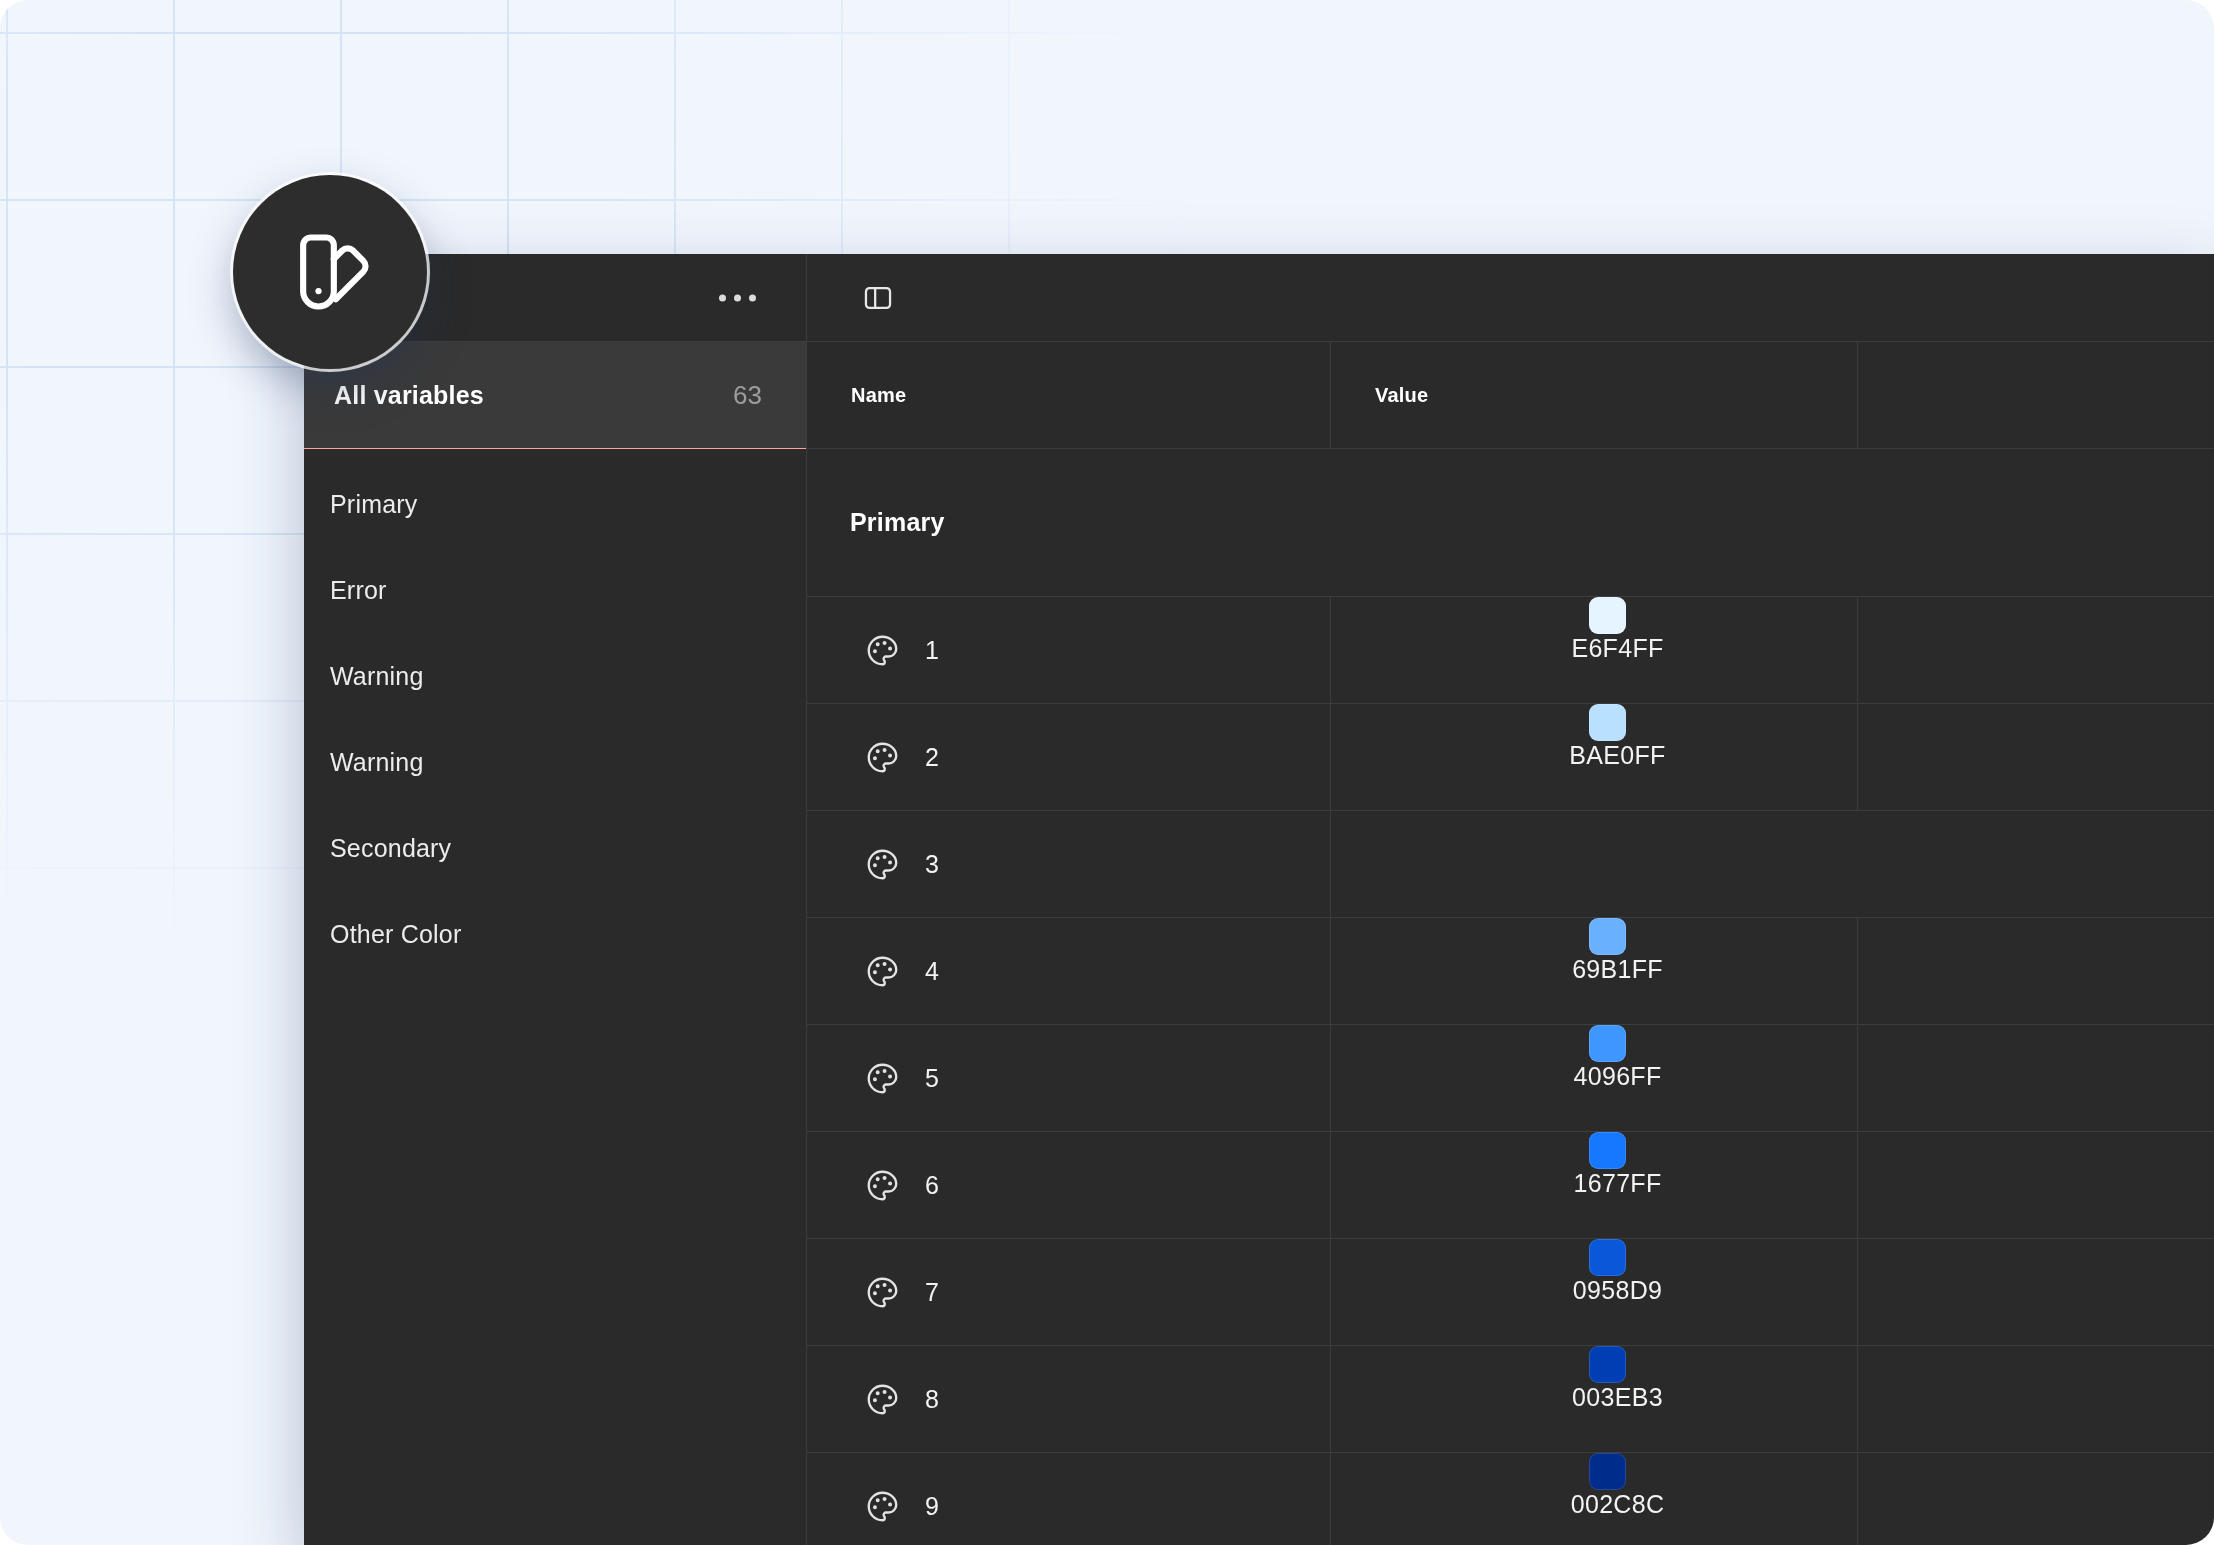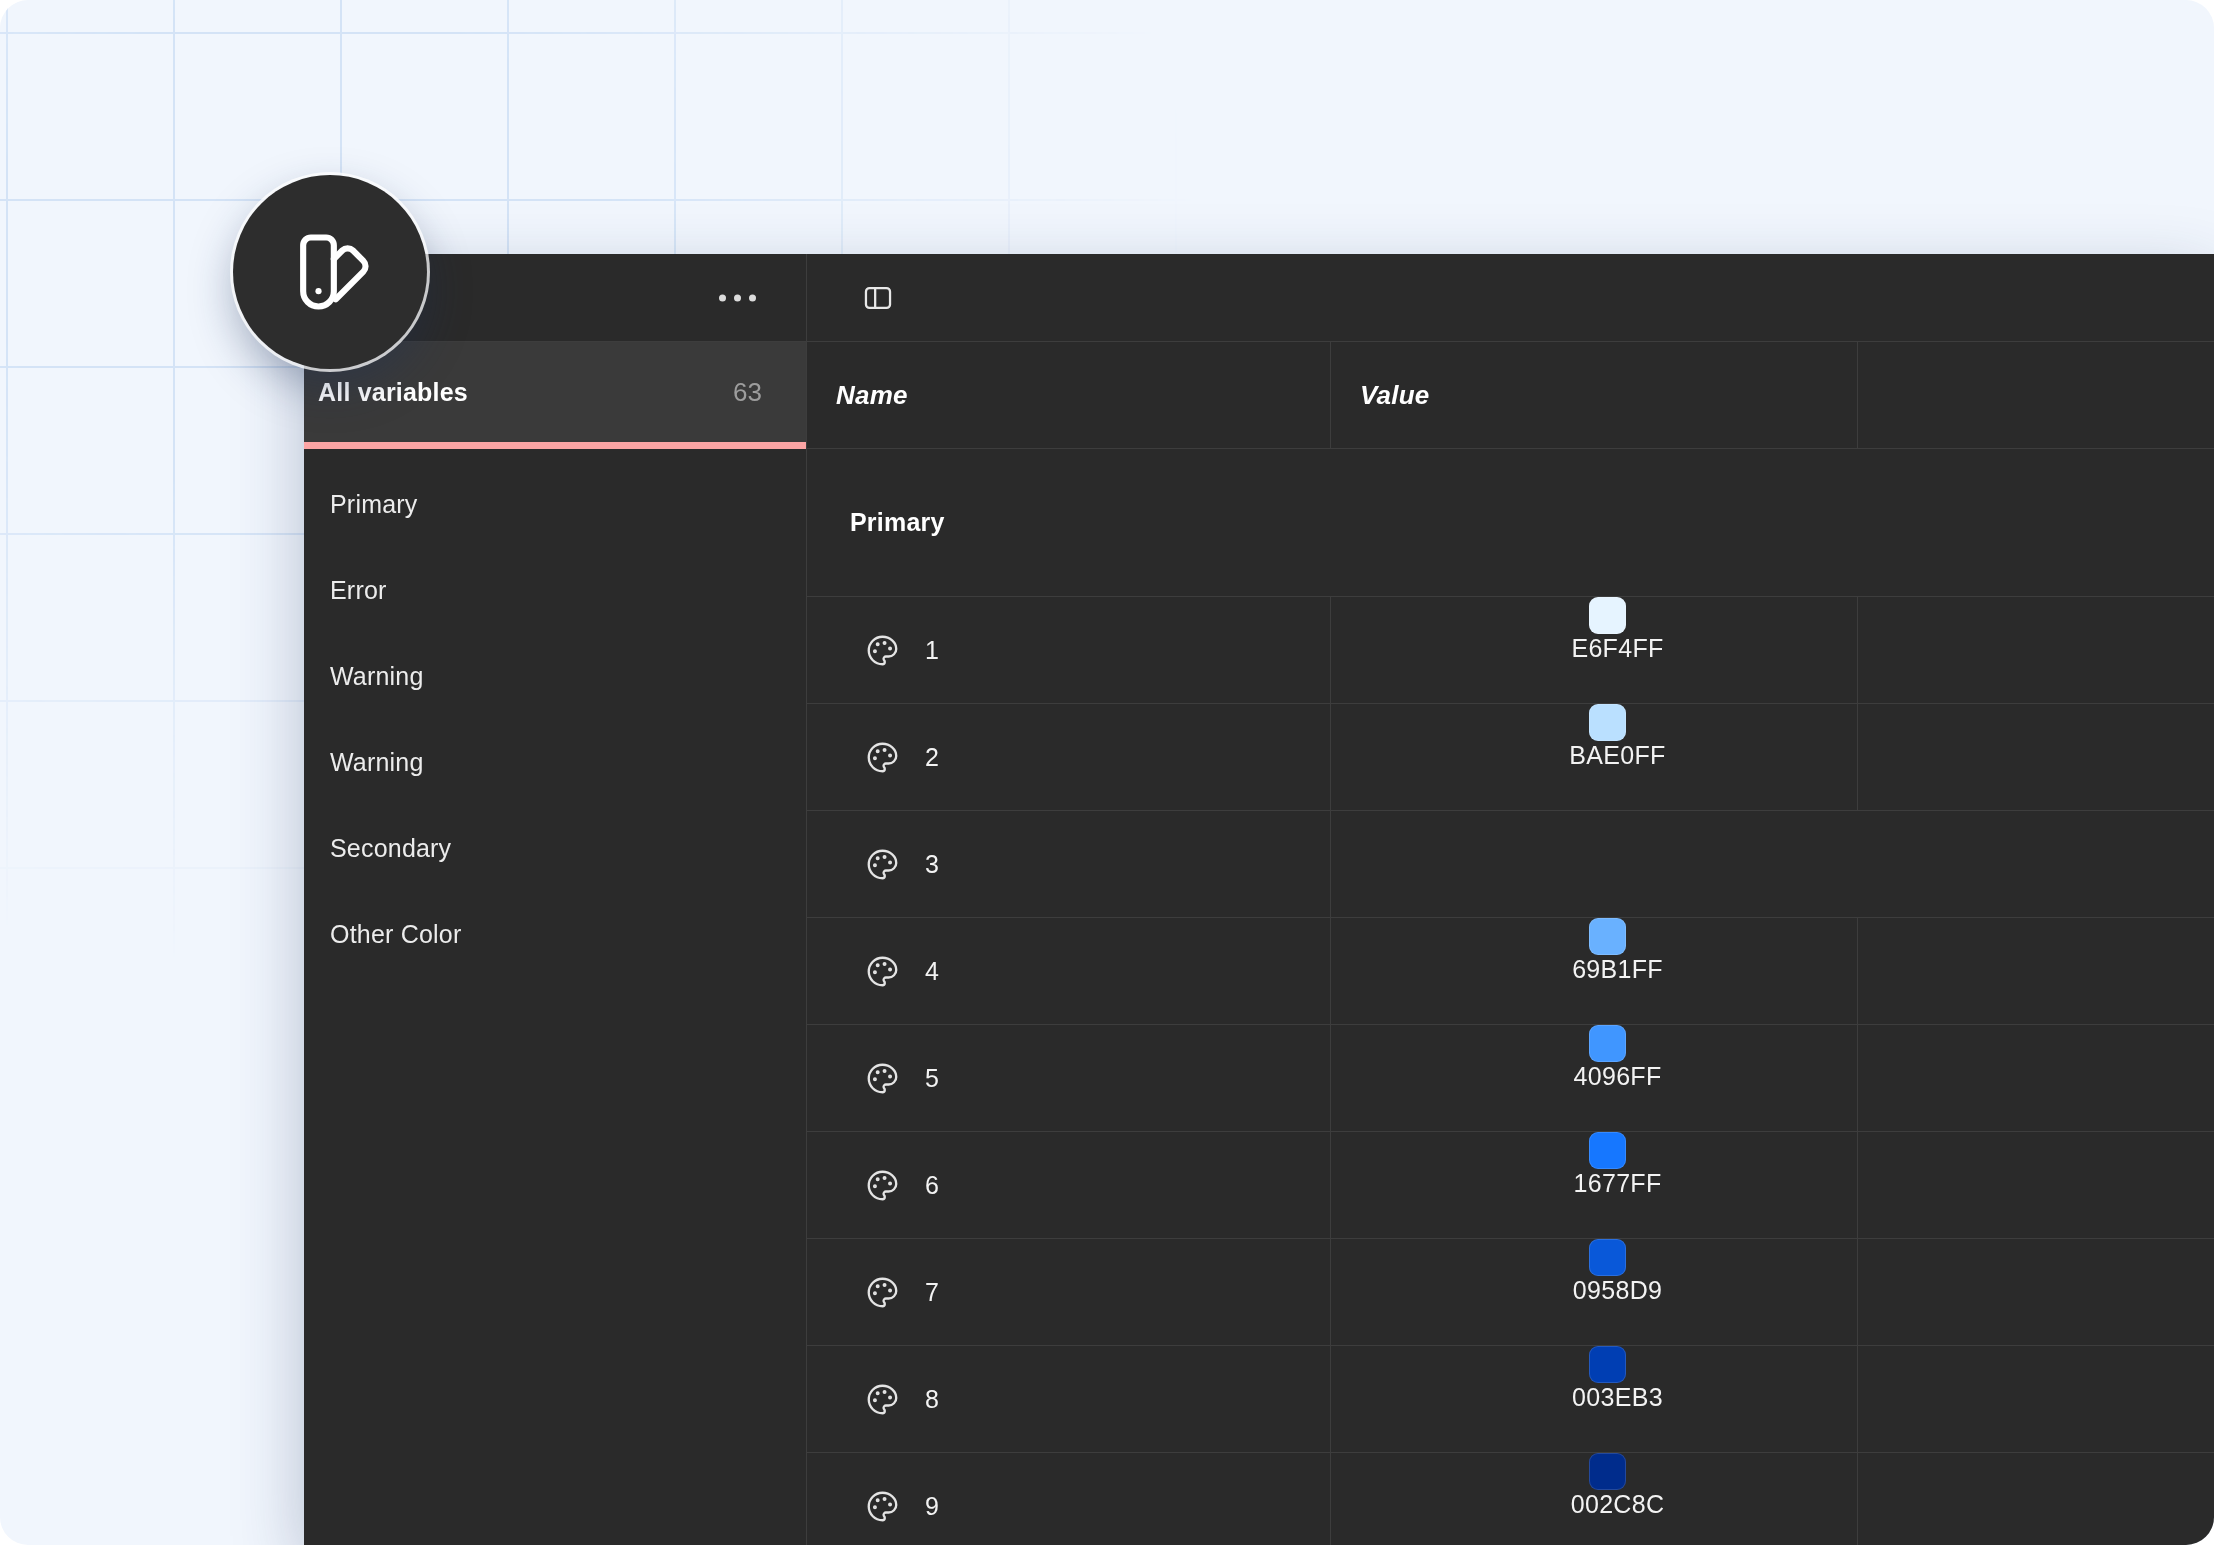--- a/index.html
+++ b/index.html
@@ -31,39 +31,39 @@
 
   
   .sidebar{flex:0 0 503px;width:503px;border-right:1px solid #3d3d3d;display:flex;flex-direction:column;min-height:0;}
   .sb-header{height:88px;flex:0 0 88px;border-bottom:1px solid #3d3d3d;position:relative;}
   .more-btn{
     position:absolute;right:40px;top:50%;transform:translateY(-50%);
     background:none;border:none;padding:10px;cursor:pointer;display:flex;gap:8px;align-items:center;
   }
   .more-btn i{width:7px;height:7px;border-radius:50%;background:#dcdcdc;display:block;}
   .sb-selected{
-    height:107px;flex:0 0 107px;background:#3a3a3a;border-bottom:7px solid #fca5a5;
-    display:flex;align-items:center;padding:0 44px 0 14px;cursor:pointer;
+    height:107px;flex:0 0 107px;background:#3a3a3a;border-bottom:1px solid #fca5a5;
+    display:flex;align-items:center;padding:0 44px 0 30px;cursor:pointer;
   }
   .sb-selected .label{font-size:25px;font-weight:700;color:#ffffff;letter-spacing:.2px;}
   .sb-selected .count{margin-left:auto;font-size:26px;color:#9d9d9d;}
   .sb-items{padding-top:12px;}
   .sb-item{
     height:86px;display:flex;align-items:center;padding-left:26px;
     font-size:25px;color:#ececec;cursor:pointer;letter-spacing:.2px;
   }
 
   
   .main{flex:1;display:flex;flex-direction:column;min-width:0;}
   .main-header{height:88px;flex:0 0 88px;border-bottom:1px solid #3d3d3d;display:flex;align-items:center;padding-left:50px;}
   .toggle-btn{background:none;border:none;padding:4px;cursor:pointer;color:#e8e8e8;display:flex;}
   .toggle-btn svg{width:34px;height:34px;display:block;}
 
   .thead{height:107px;flex:0 0 107px;border-bottom:1px solid #3d3d3d;display:grid;grid-template-columns:524px 527px 1fr;}
-  .thead .th{display:flex;align-items:center;padding-left:29px;font-size:26px;font-weight:700;color:#ffffff;letter-spacing:.2px;font-style:italic;}
+  .thead .th{display:flex;align-items:center;padding-left:44px;font-size:20px;font-weight:700;color:#ffffff;letter-spacing:.2px;}
   .bordered{border-right:1px solid #3d3d3d;}
 
   .group-row{
     height:148px;flex:0 0 148px;border-bottom:1px solid #3d3d3d;
     display:flex;align-items:center;padding-left:43px;cursor:pointer;
   }
   .group-row span{font-size:25px;font-weight:700;color:#ffffff;letter-spacing:.2px;}
 
   .trow{height:107px;flex:0 0 107px;border-bottom:1px solid #3d3d3d;display:grid;grid-template-columns:524px 527px 1fr;cursor:default;}
   .trow .cell{display:flex;align-items:center;min-width:0;}

